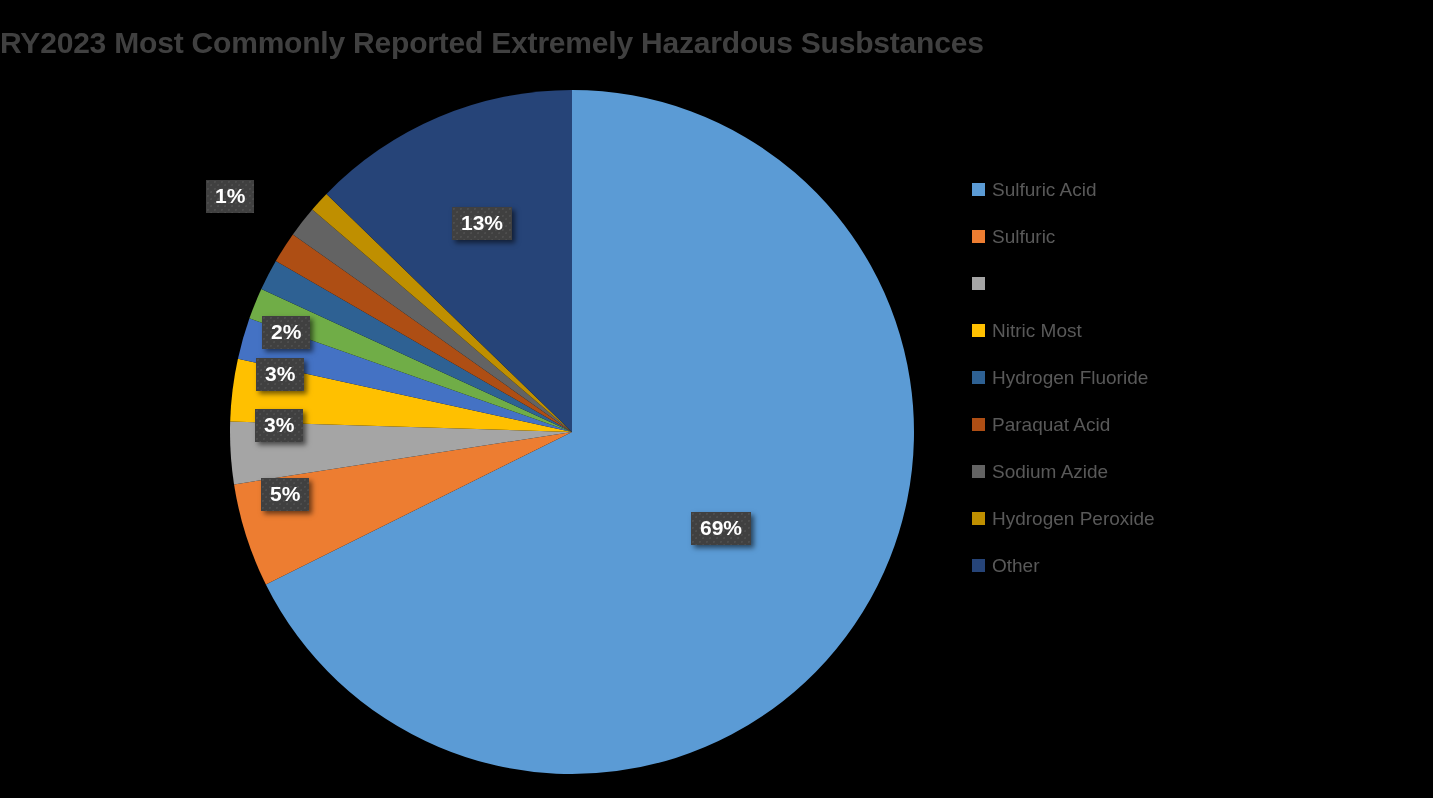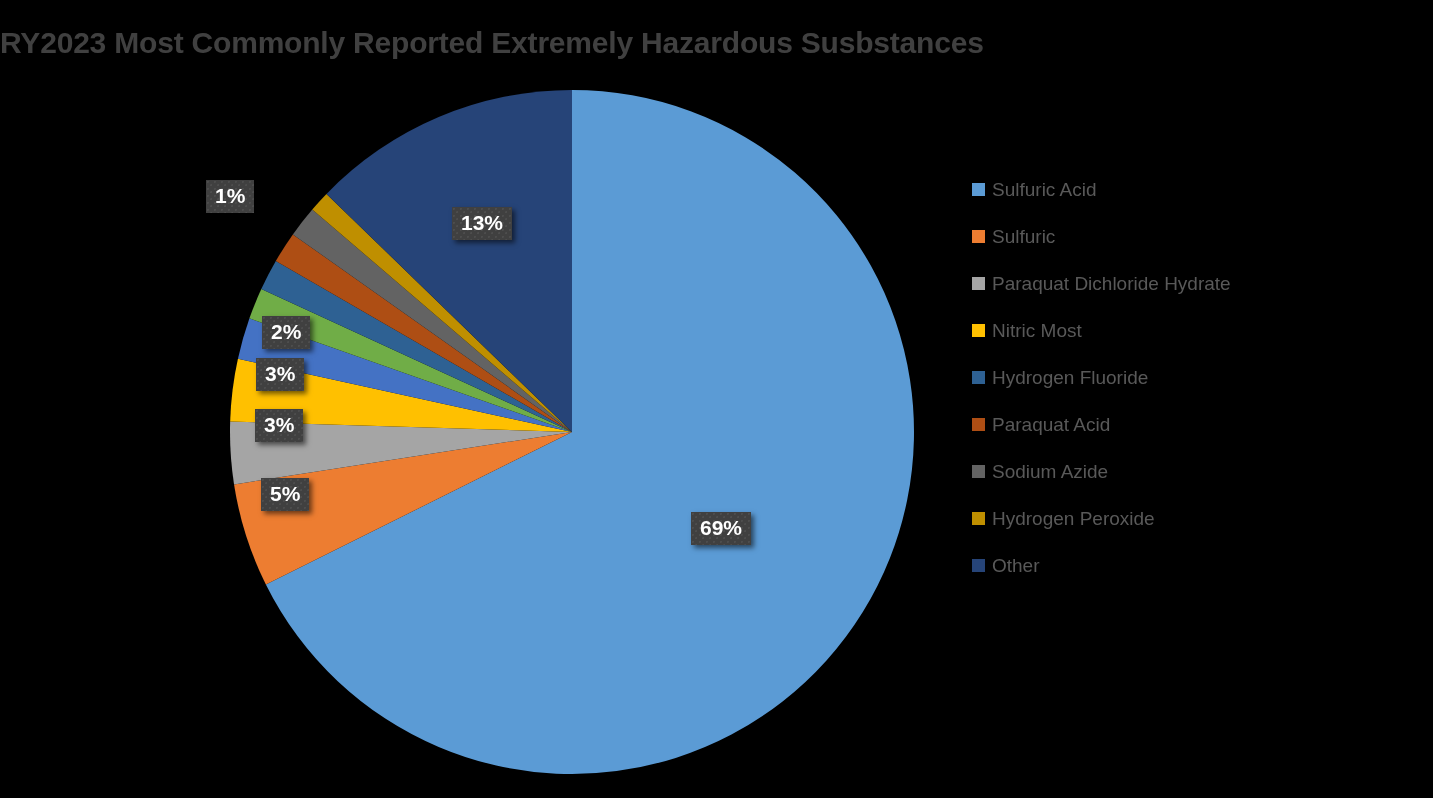--- a/index.html
+++ b/index.html
@@ -144,21 +144,20 @@
       <div class="legend-item">
         <span class="legend-swatch" style="background-color: rgb(91, 155, 213);"></span>
         <span class="legend-label">Sulfuric Acid</span>
       </div>
       <div class="legend-item">
         <span class="legend-swatch" style="background-color: rgb(237, 125, 49);"></span>
         <span class="legend-label">Sulfuric</span>
       </div>
       <div class="legend-item">
         <span class="legend-swatch" style="background-color: rgb(165, 165, 165);"></span>
-        <span class="legend-label">Paraquat Dichloride Hydrate</span>
       </div>
       <div class="legend-item">
         <span class="legend-swatch" style="background-color: rgb(255, 192, 0);"></span>
         <span class="legend-label">Nitric Most</span>
       </div>
       <div class="legend-item">
         <span class="legend-swatch" style="background-color: rgb(46, 97, 147);"></span>
         <span class="legend-label">Hydrogen Fluoride</span>
       </div>
       <div class="legend-item">

